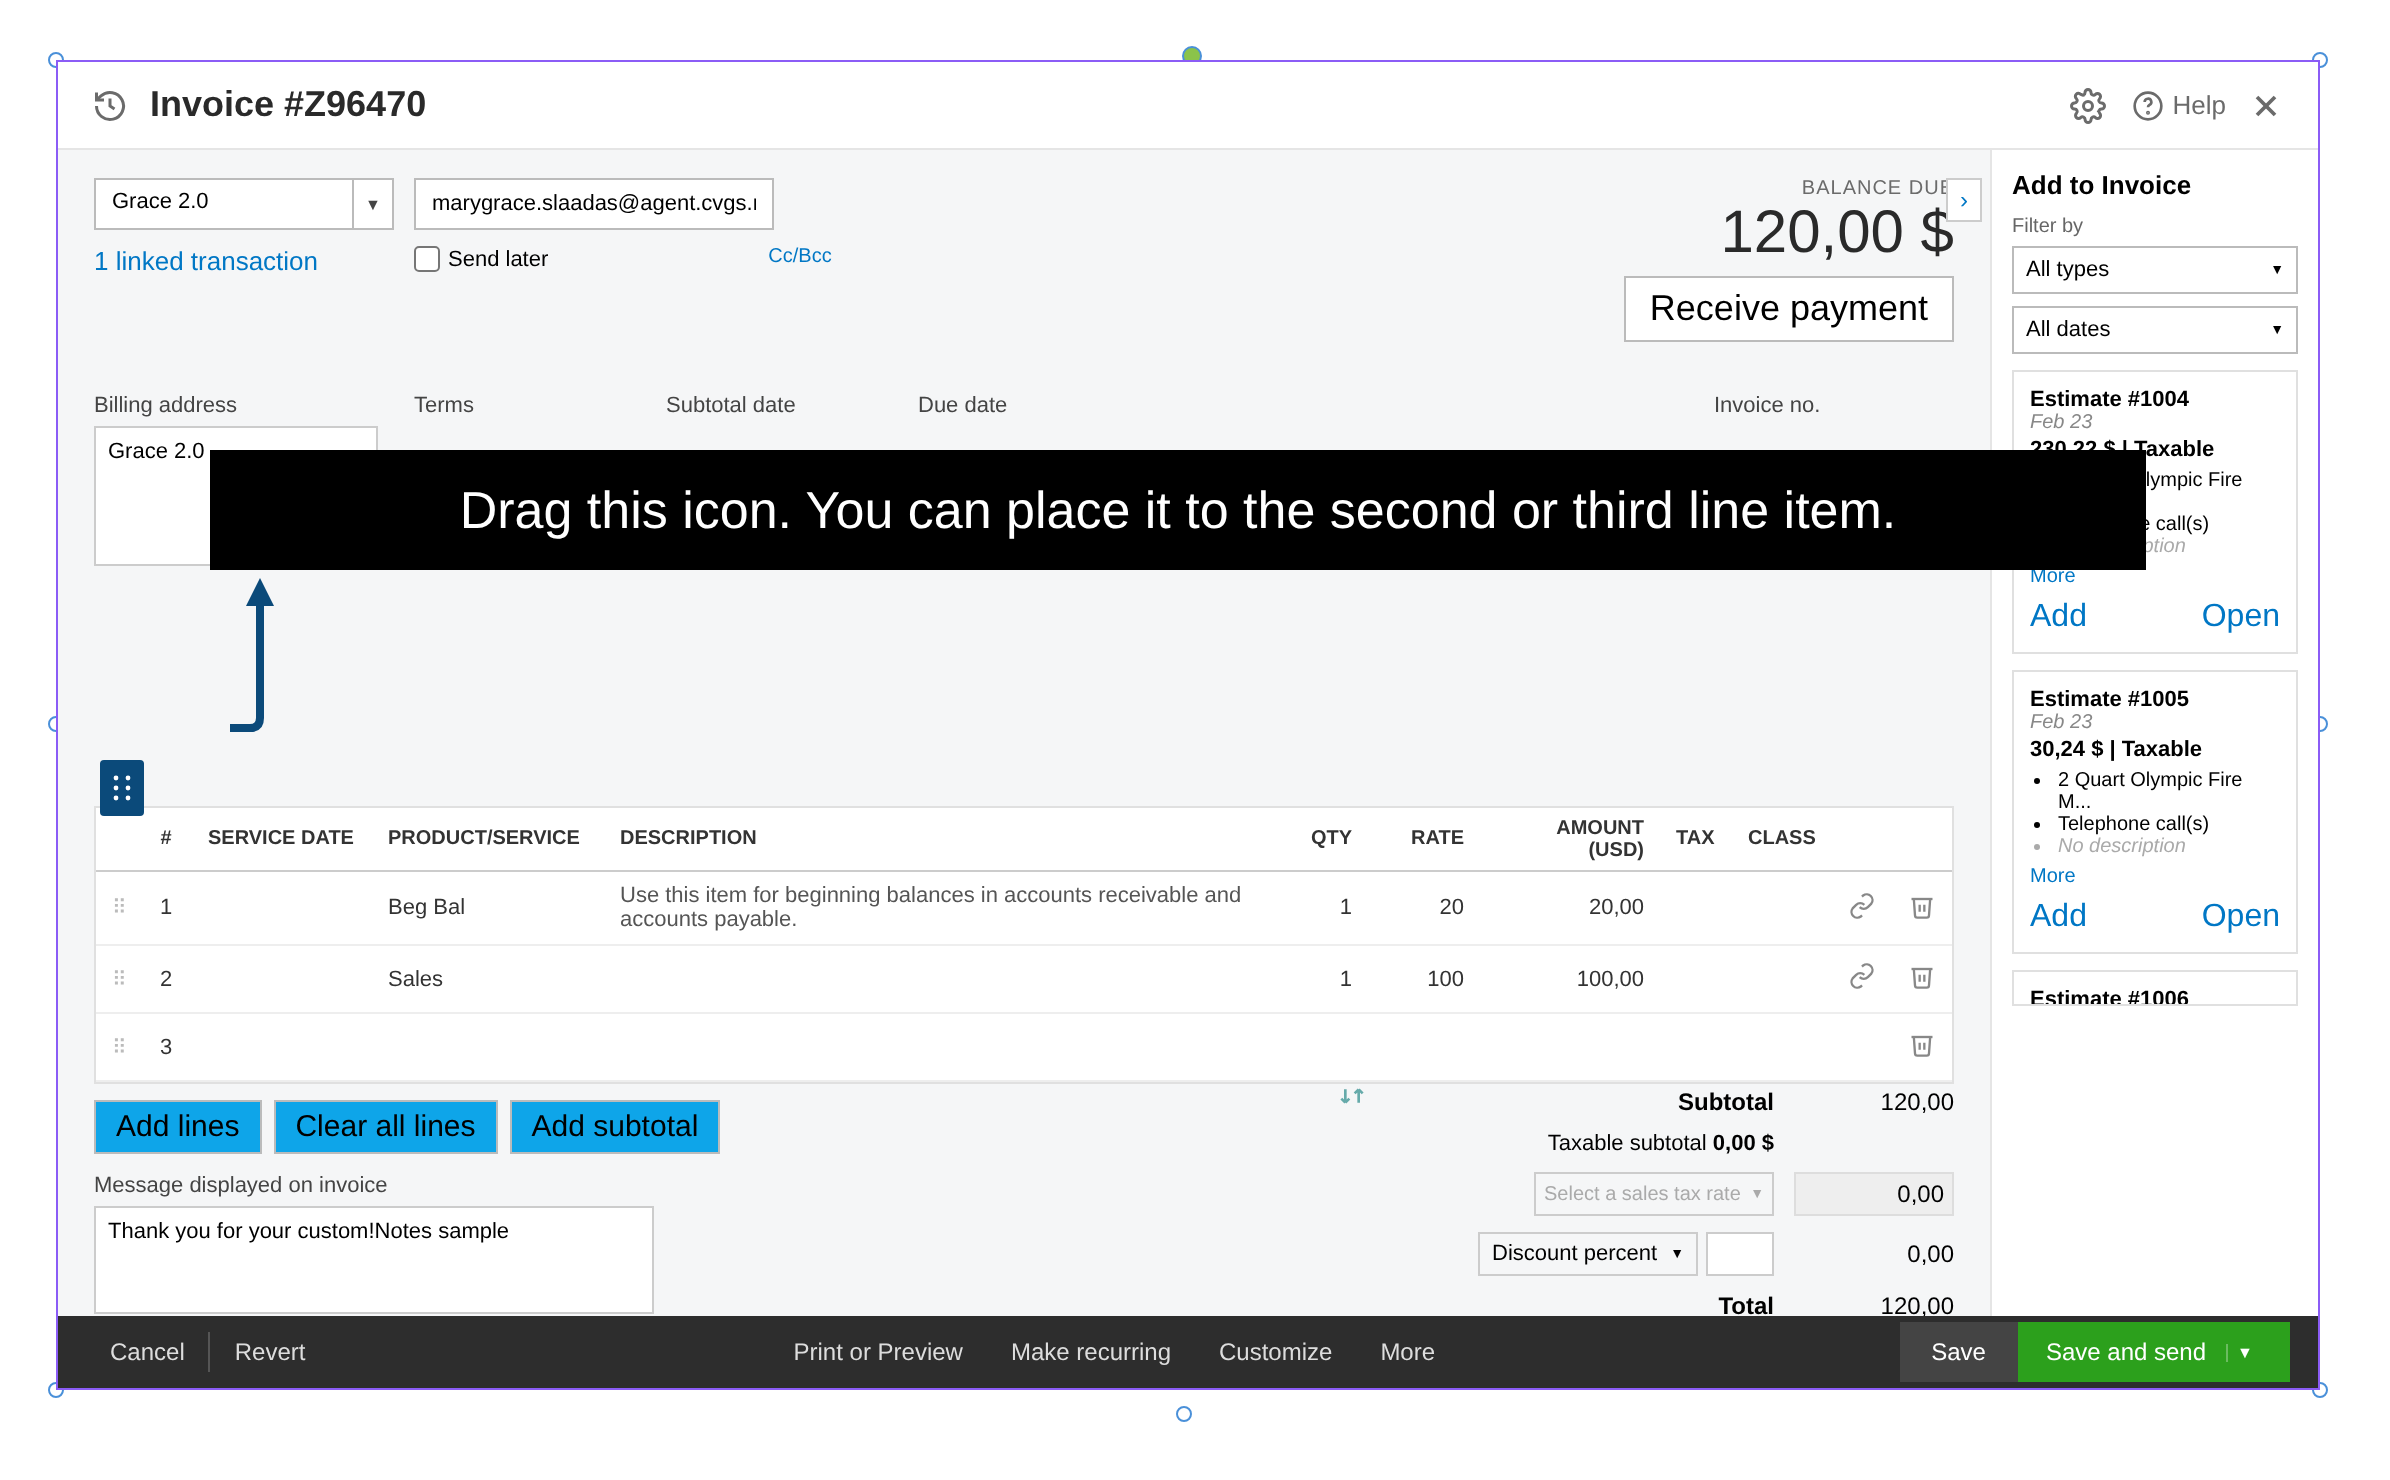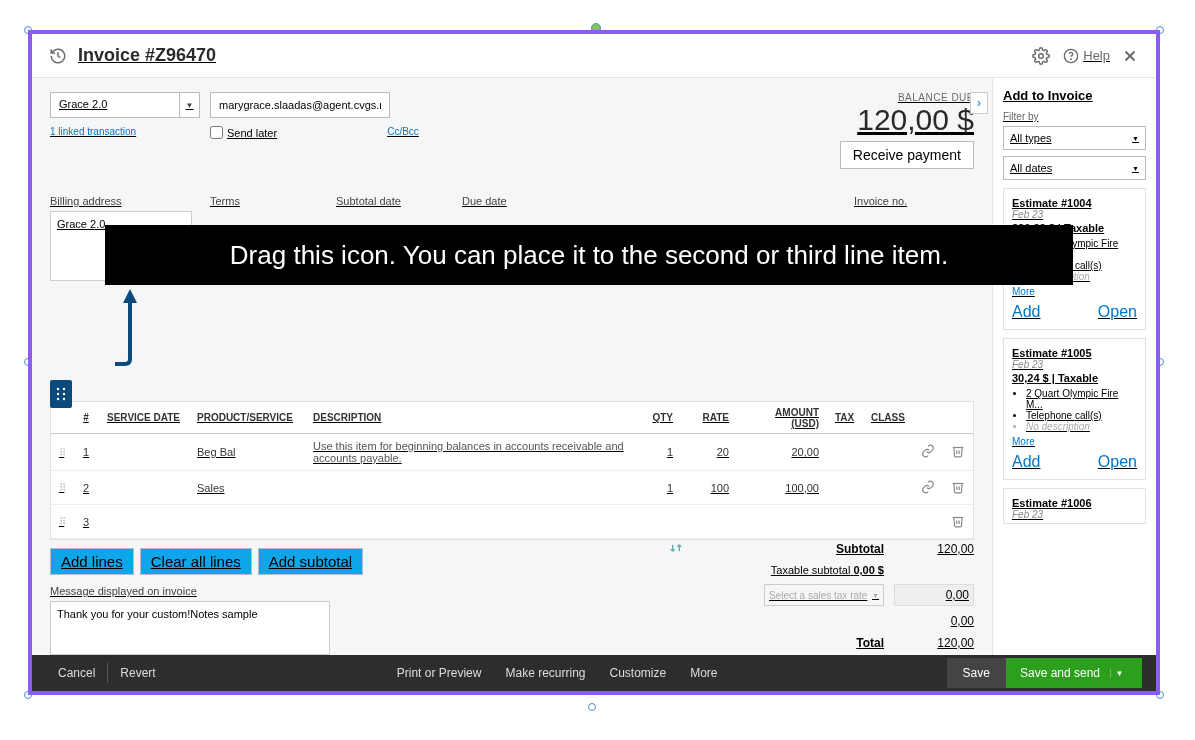--- a/index.html
+++ b/index.html
@@ -1,39 +1,39 @@
 <!DOCTYPE html>
 <html><head>
 <meta charset="utf-8">
 <style>
 * { box-sizing: border-box; margin: 0; padding: 0; }
 body { font-family: -apple-system, BlinkMacSystemFont, "Segoe UI", Arial, sans-serif; font-size: 12px; background: #fff; width: 1195px; height: 740px; position: relative; overflow: hidden; }
-.frame { position: absolute; left: 28px; top: 30px; width: 1132px; height: 665px; border: 4px solid #8b5cf6; background: #fff; text-decoration: underline; }
+.frame { position: absolute; left: 28px; top: 30px; width: 1132px; height: 665px; border: 1px solid #8b5cf6; background: #fff; }
 .sel-handle { position: absolute; width: 8px; height: 8px; background: #fff; border: 1px solid #4a90d9; border-radius: 50%; }
 .topbar { display: flex; align-items: center; height: 44px; padding: 0 14px; border-bottom: 1px solid #e5e5e5; }
 .topbar .title { font-size: 18px; font-weight: 600; color: #2a2a2a; margin-left: 8px; }
 .topbar .spacer { flex: 1; }
 .icon-btn { width: 24px; height: 24px; display: flex; align-items: center; justify-content: center; cursor: pointer; color: #6b6b6b; }
 .help-txt { font-size: 13px; color: #6b6b6b; margin-right: 8px; cursor: pointer; }
 .main-wrap { display: flex; height: calc(100% - 44px - 36px); }
 .left { flex: 1; padding: 14px 18px 10px 18px; overflow: hidden; background: #f5f6f7; }
 .right { width: 164px; border-left: 1px solid #e5e5e5; padding: 10px 10px; font-size: 11px; background: #fff; }
 .row1 { display: flex; align-items: flex-start; }
 .cust-select { display: flex; width: 150px; height: 26px; border: 1px solid #bbb; background: #fff; }
 .cust-select .val { flex: 1; padding: 5px 8px; font-size: 11px; }
 .cust-select .dd { width: 20px; border-left: 1px solid #bbb; display: flex; align-items: center; justify-content: center; font-size: 8px; color: #444; }
 .email-inp { margin-left: 10px; width: 180px; height: 26px; border: 1px solid #bbb; background: #fff; padding: 5px 8px; font-size: 11px; }
-.link-txt { color: #0077c5; font-size: 10px; cursor: pointer; margin-top: 8px; }
+.link-txt { color: #0077c5; font-size: 13px; cursor: pointer; margin-top: 8px; }
 .send-later { display: flex; align-items: center; margin-left: 10px; margin-top: 8px; font-size: 11px; }
 .send-later input { margin-right: 4px; }
 .ccbcc { color: #0077c5; font-size: 10px; cursor: pointer; margin-left: 110px; margin-top: 8px; }
 .balance { text-align: right; margin-left: auto; }
 .balance .lbl { font-size: 10px; color: #6b6b6b; letter-spacing: 0.5px; }
 .balance .amt { font-size: 30px; font-weight: 400; color: #2a2a2a; }
-.recv-btn { display: inline-block; border: 1px solid #bbb; padding: 5px 12px; font-size: 14px; margin-top: 4px; cursor: pointer; background: #fff; }
+.recv-btn { display: inline-block; border: 1px solid #bbb; padding: 5px 12px; font-size: 18px; margin-top: 4px; cursor: pointer; background: #fff; }
 .labels-row { display: flex; margin-top: 26px; font-size: 11px; color: #444; }
 .labels-row > div { margin-right: 18px; }
 .lbl-billing { width: 142px; }
 .lbl-terms { width: 108px; }
 .lbl-invd { width: 108px; }
 .lbl-dued { width: 108px; }
 .lbl-invno { margin-left: auto !important; width: 120px; margin-right: 0 !important; }
 .field-box { height: 70px; width: 142px; border: 1px solid #ccc; background: #fff; padding: 6px; font-size: 11px; margin-top: 4px; }
 .annot-overlay { position: absolute; left: 105px; top: 225px; width: 968px; height: 60px; background: #000; color: #fff; font-size: 26px; display: flex; align-items: center; justify-content: center; z-index: 50; }
 .arrow-annot { position: absolute; left: 115px; top: 289px; color: #0b4a7a; z-index: 40; }
@@ -281,20 +281,27 @@
           <div class="sum-row">
             <span class="sl" style="display:flex; justify-content:flex-end; gap:4px;">
               <span class="tax-sel">
                   <span>Select a sales tax rate</span>
                   <span style="font-size:7px;">▼</span>
                 </span>
             </span>
             <span class="sv" style="background:#eee; border:1px solid #ddd; padding:3px 4px;">0,00</span>
           </div>
           <div class="sum-row">
+            <span class="sl" style="display:flex; justify-content:flex-end; gap:4px;">
+              <span class="disc-sel">
+                  <span>Discount percent</span>
+                  <span style="font-size:7px;">▼</span>
+                </span>
+              <input class="num-inp" style="width: 34px;">
+            </span>
             <span class="sv">0,00</span>
           </div>
           <div class="sum-row big">
               <span class="sl">Total</span>
               <span class="sv">120,00</span>
             </div>
 
         </div>
       </div>
     </div>
@@ -336,21 +343,21 @@
           <li>Telephone call(s)</li>
           <li class="muted">No description</li>
         </ul>
         <div class="more">More</div>
         <div class="bot">
             <a>Add</a>
             <a>Open</a>
           </div>
       </div>
 
-      <div class="rp-card" style="height:36px; overflow:hidden;">
+      <div class="rp-card" style="height:18px; overflow:hidden;">
         <div class="est-no">Estimate #1006</div>
         <div class="est-date">Feb 23</div>
       </div>
     </div>
   </div>
 
   <div class="footer">
     <span class="fbtn">Cancel</span>
     <span class="fsep"></span>
     <span class="fbtn">Revert</span>

